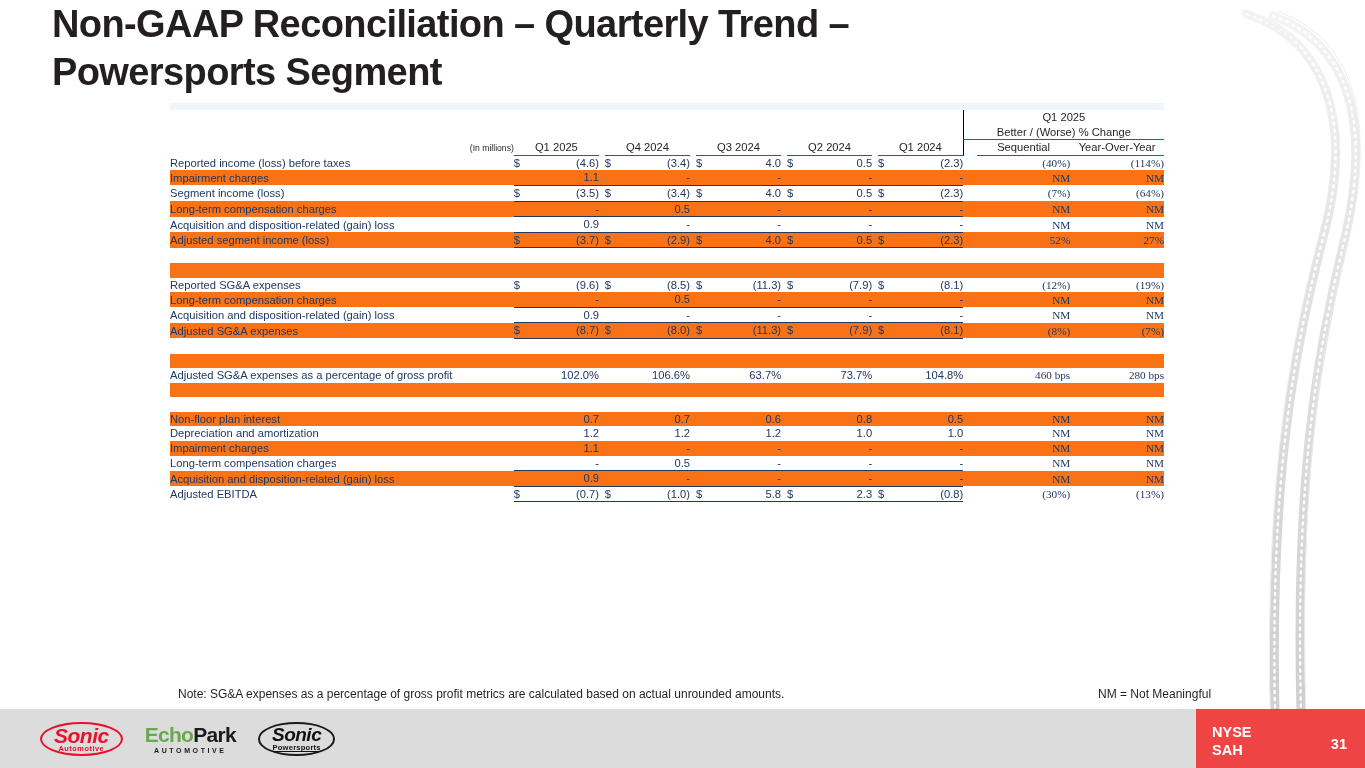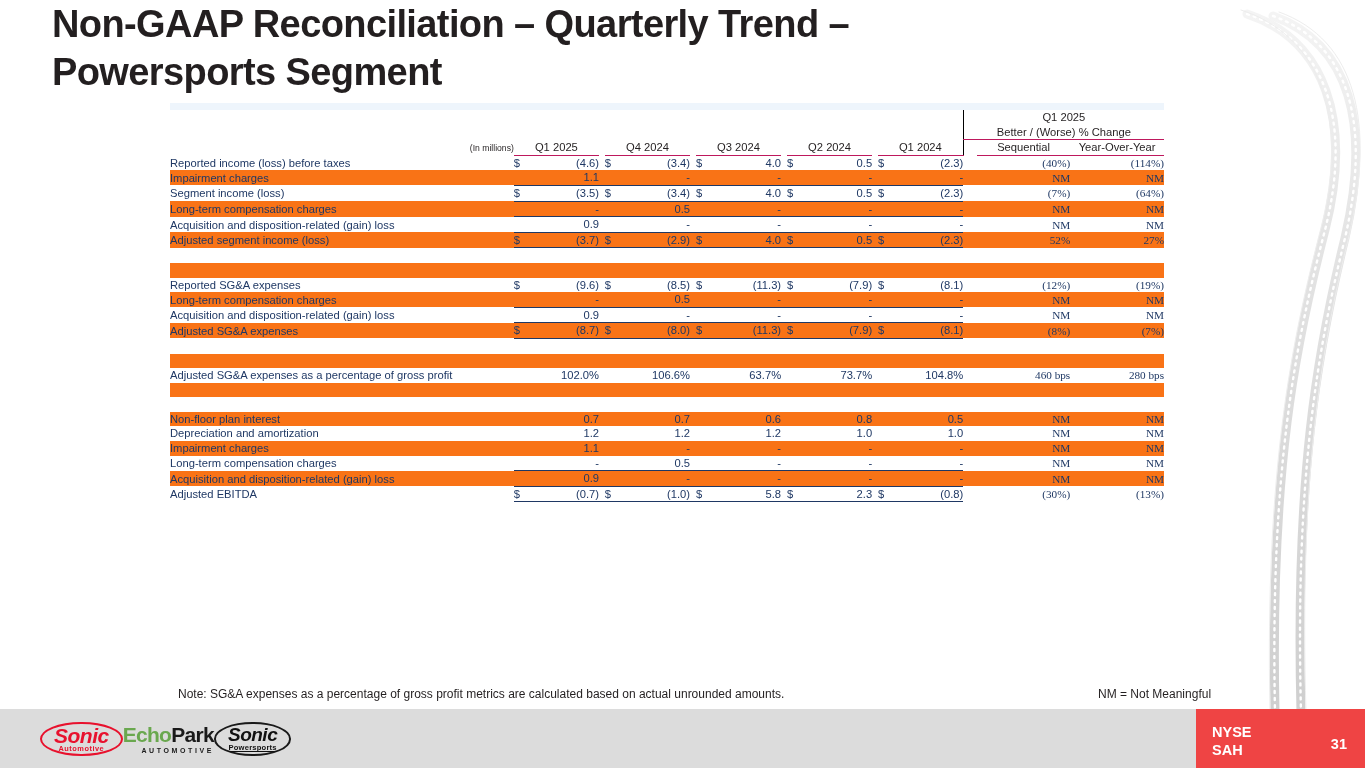--- a/index.html
+++ b/index.html
@@ -50,35 +50,35 @@
   
   .note{
     position:absolute;font-size:12px;color:#231f20;
     font-family:"Liberation Sans", sans-serif;
   }
   #note-left{left:178px;top:687px;}
   #note-right{left:1098px;top:687px;}
   
   #footer-bar{position:absolute;left:0;top:709px;width:1365px;height:59px;background:#dcdcdc;}
   #footer-top-line{position:absolute;left:0;top:709px;width:1365px;height:1px;background:#cfcfcf;}
-  #logo-strip{position:absolute;left:40px;top:718px;height:42px;display:flex;align-items:center;}
+  #logo-strip{position:absolute;left:40px;top:718px;height:42px;display:flex;align-items:center;gap:22px;}
   .logo{display:flex;flex-direction:column;align-items:center;justify-content:center;}
   .logo-sonic-word{
     font-style:italic;font-weight:bold;font-size:21px;letter-spacing:-0.5px;
     color:#e8112d;line-height:0.95;
   }
   .logo-sonic-sub{
     font-size:7.4px;font-weight:bold;letter-spacing:0.5px;color:#e8112d;line-height:1;
     margin-top:-1px;
   }
   .oval-red{border:2px solid #e8112d;border-radius:50%;padding:2px 12px;}
   .oval-blk{border:2px solid #1a1a1a;border-radius:50%;padding:2px 12px;}
   .logo-ps-word{font-style:italic;font-weight:bold;font-size:19px;letter-spacing:-0.5px;color:#111;line-height:0.95;}
   .logo-ps-sub{font-size:7.6px;font-weight:bold;letter-spacing:0.2px;color:#111;line-height:1;text-decoration:underline;}
-  .logo-ep{display:flex;flex-direction:column;align-items:flex-end;}
+  .logo-ep{display:flex;flex-direction:column;align-items:center;}
   .logo-ep-word{font-size:21px;font-weight:bold;line-height:1;letter-spacing:-0.7px;}
   .ep-echo{color:#6aa84f;}
   .ep-park{color:#1a1a1a;}
   .logo-ep-sub{font-size:7px;font-weight:bold;letter-spacing:2.6px;color:#1a1a1a;margin-top:2px;}
   #nyse-badge{
     position:absolute;left:1196px;top:709px;width:169px;height:59px;background:#ef4444;
     color:#ffffff;
   }
   #nyse-label{position:absolute;left:16px;top:14px;font-size:14.5px;font-weight:bold;line-height:1.25;}
   #page-number{position:absolute;right:18px;top:27px;font-size:14.5px;font-weight:bold;}

